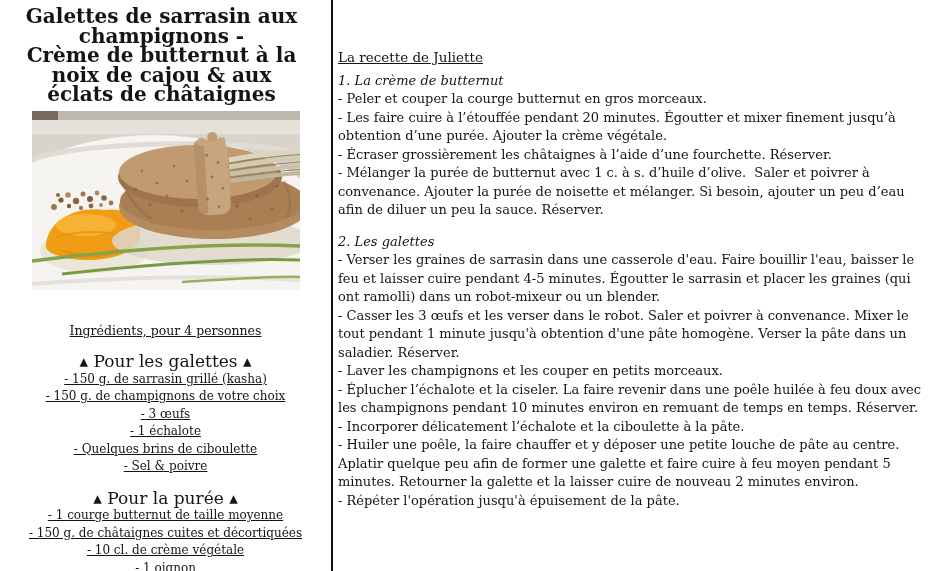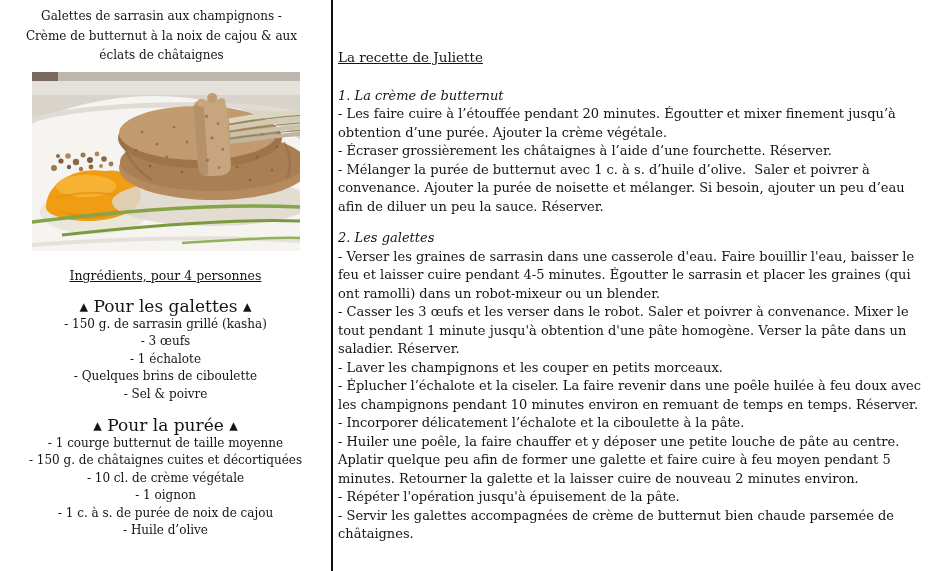--- a/index.html
+++ b/index.html
@@ -24,46 +24,46 @@
   }
   .right-col {
     position:absolute; left:333px; top:0;
     width:602px; height:571px;
     box-sizing:border-box;
     padding:48px 5px 0 5px;
     font-size:13px; line-height:18.5px;
   }
   .title {
     margin:7px 12px 0 4px;
-    font-size:12px; font-weight:normal;
+    font-size:20px; font-weight:bold;
     line-height:19.5px;
     white-space:pre-line;
   }
   .photo {
     display:block;
     margin:6px auto 0 auto;
   }
   .ing-heading {
-    margin-top:16px;
+    margin-top:32px;
     font-size:12.5px; line-height:17.5px;
     text-decoration:underline;
   }
   .group-label {
     margin-top:14px;
     font-size:17px; line-height:17.5px;
   }
   .ing-item {
-    font-size:12px; line-height:17.5px;
+    font-size:12px; line-height:17.5px;text-decoration:underline;
   }
   .recipe-heading {
     text-decoration:underline;
     font-size:13.5px;
   }
   .section-label { font-style:italic; }
-  .section-label.s1 { margin-top:20px; }
+  .section-label.s1 { margin-top:5px; }
   .section-label.s2 { margin-top:13px; }
   .step { margin:0; white-space:pre-wrap; }
 </style>
 </head>
 <body>
 
 <div class="left-col">
   <h1 class="title">Galettes de sarrasin aux champignons -
 Crème de butternut à la noix de cajou &amp; aux
 éclats de châtaignes</h1>
@@ -162,20 +162,21 @@
       <path d="M0,150 C80,140 180,131 268,135" stroke-width="3.5" stroke="#85a349"></path>
       <path d="M30,163 C120,153 210,147 268,149" stroke="#7a9a40" stroke-width="3"></path>
       <path d="M150,171 C200,168 240,165 268,166" stroke="#93b25a" stroke-width="2.5"></path>
     </g>
   </svg>
 
   <div class="ing-heading">Ingrédients, pour 4 personnes</div>
 
   <div class="group-label">▴ Pour les galettes ▴</div>
   <div class="ing-item">- 150 g. de sarrasin grillé (kasha)</div>
+  <div class="ing-item">- 150 g. de champignons de votre choix</div>
   <div class="ing-item">- 3 œufs</div>
   <div class="ing-item">- 1 échalote</div>
   <div class="ing-item">- Quelques brins de ciboulette</div>
   <div class="ing-item">- Sel &amp; poivre</div>
 
   <div class="group-label">▴ Pour la purée ▴</div>
   <div class="ing-item">- 1 courge butternut de taille moyenne</div>
   <div class="ing-item">- 150 g. de châtaignes cuites et décortiquées</div>
   <div class="ing-item">- 10 cl. de crème végétale</div>
   <div class="ing-item">- 1 oignon</div>
@@ -183,26 +184,26 @@
   <div class="ing-item">- Huile d’olive</div>
 
 </div>
 
 <div class="divider"></div>
 
 <div class="right-col">
   <div class="recipe-heading">La recette de Juliette</div>
 
   <div class="section-label s1">1. La crème de butternut</div>
+  <p class="step">- Peler et couper la courge butternut en gros morceaux.</p>
   <p class="step">- Les faire cuire à l’étouffée pendant 20 minutes. Égoutter et mixer finement jusqu’à obtention d’une purée. Ajouter la crème végétale.</p>
   <p class="step">- Écraser grossièrement les châtaignes à l’aide d’une fourchette. Réserver.</p>
   <p class="step">- Mélanger la purée de butternut avec 1 c. à s. d’huile d’olive.  Saler et poivrer à convenance. Ajouter la purée de noisette et mélanger. Si besoin, ajouter un peu d’eau afin de diluer un peu la sauce. Réserver.</p>
 
   <div class="section-label s2">2. Les galettes</div>
   <p class="step">- Verser les graines de sarrasin dans une casserole d'eau. Faire bouillir l'eau, baisser le feu et laisser cuire pendant 4-5 minutes. Égoutter le sarrasin et placer les graines (qui ont ramolli) dans un robot-mixeur ou un blender.</p>
   <p class="step">- Casser les 3 œufs et les verser dans le robot. Saler et poivrer à convenance. Mixer le tout pendant 1 minute jusqu'à obtention d'une pâte homogène. Verser la pâte dans un saladier. Réserver.</p>
   <p class="step">- Laver les champignons et les couper en petits morceaux.</p>
   <p class="step">- Éplucher l’échalote et la ciseler. La faire revenir dans une poêle huilée à feu doux avec les champignons pendant 10 minutes environ en remuant de temps en temps. Réserver.</p>
   <p class="step">- Incorporer délicatement l’échalote et la ciboulette à la pâte.</p>
   <p class="step">- Huiler une poêle, la faire chauffer et y déposer une petite louche de pâte au centre. Aplatir quelque peu afin de former une galette et faire cuire à feu moyen pendant 5 minutes. Retourner la galette et la laisser cuire de nouveau 2 minutes environ.</p>
   <p class="step">- Répéter l'opération jusqu'à épuisement de la pâte.</p>
-  <p class="step">- Servir les galettes accompagnées de crème de butternut bien chaude parsemée de châtaignes.</p>
 </div>
 
 </body></html>

